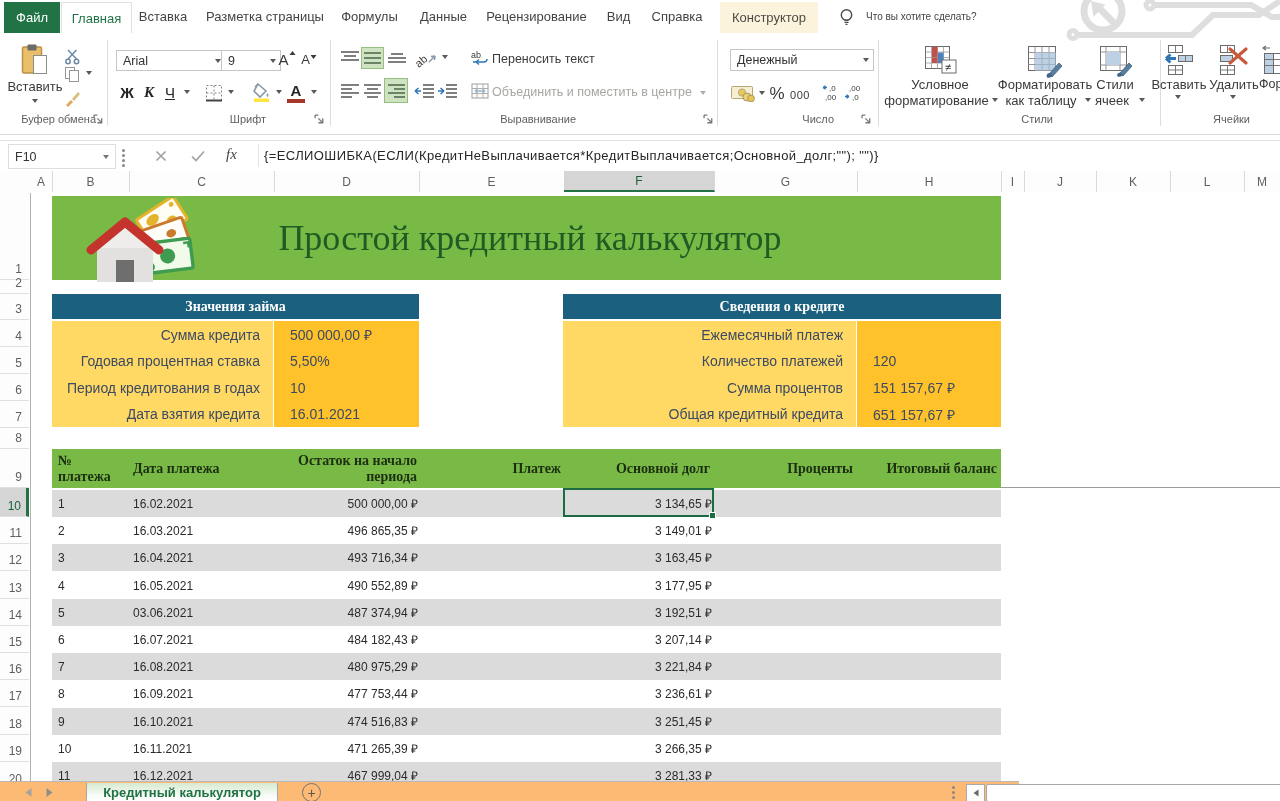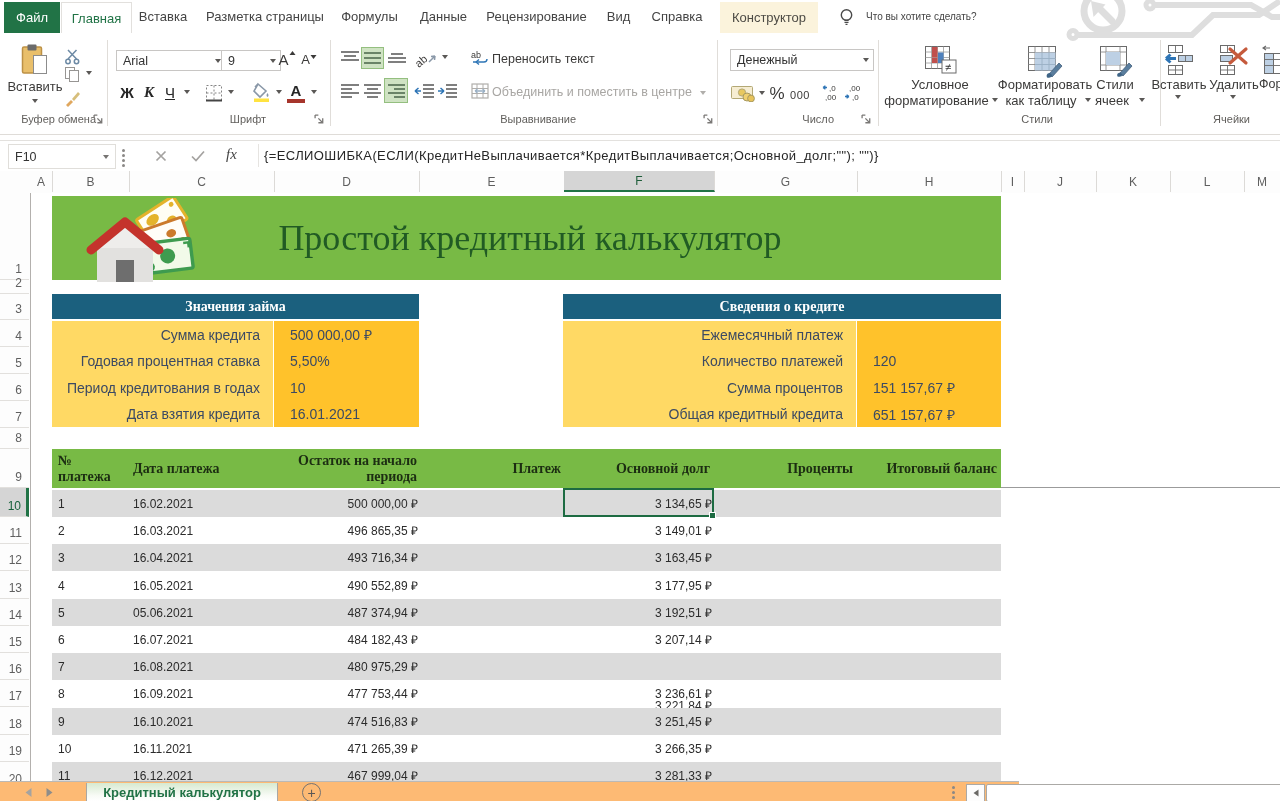--- a/index.html
+++ b/index.html
@@ -490,35 +490,35 @@
           <div class="dcell" style="left: 512px; width: 148px; justify-content: flex-end;">3 163,45 ₽</div>
         </div>
         <div class="drow" style="top: 379px;">
           <div class="dcell" style="left: 6px; width: 60px;">4</div>
           <div class="dcell" style="left: 81px; width: 120px;">16.05.2021</div>
           <div class="dcell" style="left: 222px; width: 144px; justify-content: flex-end;">490 552,89 ₽</div>
           <div class="dcell" style="left: 512px; width: 148px; justify-content: flex-end;">3 177,95 ₽</div>
         </div>
         <div class="drow band" style="top: 406px;">
           <div class="dcell" style="left: 6px; width: 60px;">5</div>
-          <div class="dcell" style="left: 81px; width: 120px;">05.06.2021</div>
+          <div class="dcell" style="left: 81px; width: 120px;">03.06.2021</div>
           <div class="dcell" style="left: 222px; width: 144px; justify-content: flex-end;">487 374,94 ₽</div>
           <div class="dcell" style="left: 512px; width: 148px; justify-content: flex-end;">3 192,51 ₽</div>
         </div>
         <div class="drow" style="top: 433px;">
           <div class="dcell" style="left: 6px; width: 60px;">6</div>
           <div class="dcell" style="left: 81px; width: 120px;">16.07.2021</div>
           <div class="dcell" style="left: 222px; width: 144px; justify-content: flex-end;">484 182,43 ₽</div>
           <div class="dcell" style="left: 512px; width: 148px; justify-content: flex-end;">3 207,14 ₽</div>
         </div>
         <div class="drow band" style="top: 460px;">
           <div class="dcell" style="left: 6px; width: 60px;">7</div>
           <div class="dcell" style="left: 81px; width: 120px;">16.08.2021</div>
           <div class="dcell" style="left: 222px; width: 144px; justify-content: flex-end;">480 975,29 ₽</div>
-          <div class="dcell" style="left: 512px; width: 148px; justify-content: flex-end; margin-top: 39px;">3 221,84 ₽</div>
+          <div class="dcell" style="left: 512px; width: 148px; justify-content: flex-end;">3 221,84 ₽</div>
         </div>
         <div class="drow" style="top: 487px;">
           <div class="dcell" style="left: 6px; width: 60px;">8</div>
           <div class="dcell" style="left: 81px; width: 120px;">16.09.2021</div>
           <div class="dcell" style="left: 222px; width: 144px; justify-content: flex-end;">477 753,44 ₽</div>
           <div class="dcell" style="left: 512px; width: 148px; justify-content: flex-end;">3 236,61 ₽</div>
         </div>
         <div class="drow band" style="top: 515px;">
           <div class="dcell" style="left: 6px; width: 60px;">9</div>
           <div class="dcell" style="left: 81px; width: 120px;">16.10.2021</div>

